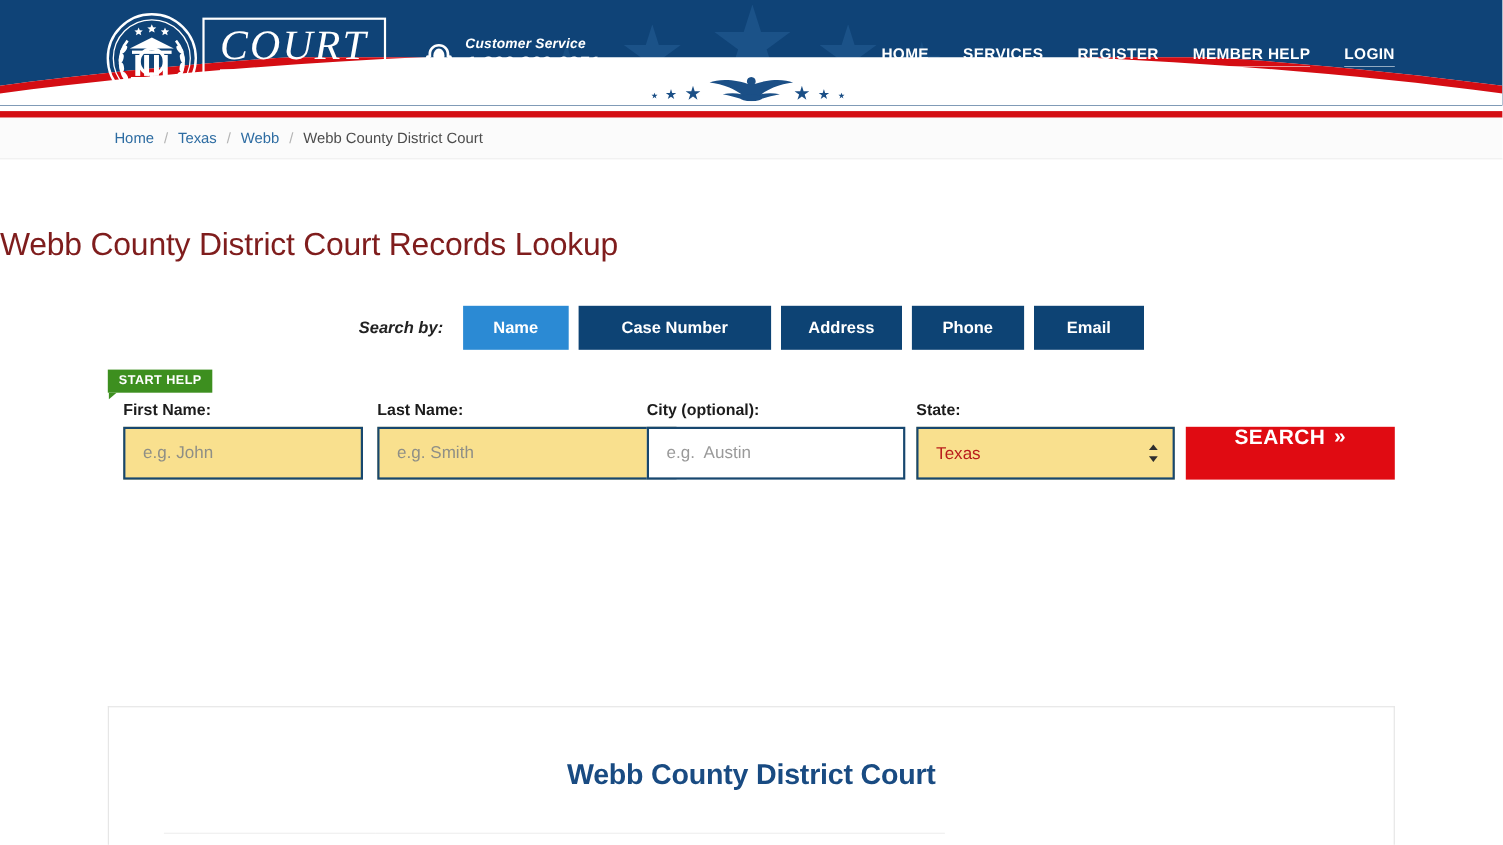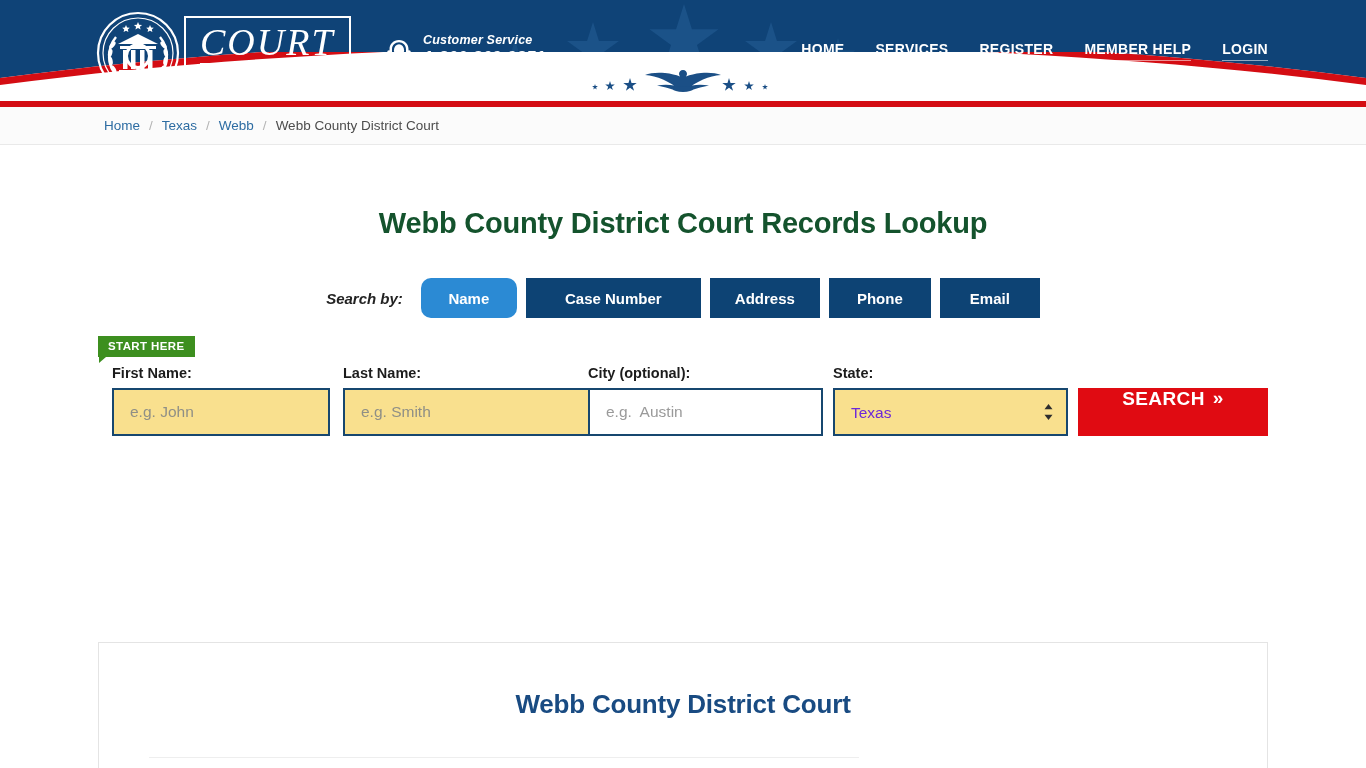--- a/index.html
+++ b/index.html
@@ -103,23 +103,23 @@
     font-size: 13.5px;
   }
   .breadcrumb a { color: #2d6ca2; text-decoration: none; }
   .bc-sep { color: #b4b4b4; margin: 0 9px; }
   .bc-current { color: #4c4c4c; }
 
   
   .main { position: relative; width: 1366px; background: #ffffff; }
 
   .page-title {
-    text-align: center;
-    color: #14532d;
-    font-size: 29px; font-weight: bold;
+    text-align: left;
+    color: #7f1d1d;
+    font-size: 29px; font-weight: normal;
     letter-spacing: -.2px;
     padding-top: 62px;
   }
 
   
   .searchby-row {
     display: flex; align-items: center; justify-content: center;
     gap: 9px; margin-top: 38px;
   }
   .searchby-label {
@@ -157,21 +157,21 @@
   .form-row { position: absolute; left: 0; top: 29px; width: 1366px; }
   .fld { position: absolute; }
   .fld-label {
     color: #1c1c1c; font-size: 14.5px; font-weight: bold;
     line-height: 16px; margin-bottom: 7px; display: block;
   }
   .fld input, .fld select {
     width: 100%; height: 48px;
     border: 2px solid #17476f;
     font-family: "Liberation Sans", sans-serif;
-    font-size: 15.5px; color: #6d28d9;
+    font-size: 15.5px; color: #b91c1c;
     padding: 0 16px;
     outline: none;
     border-radius: 0;
   }
   .fld input.yellow, .fld select.yellow { background: #f9e08e; }
   .fld input.white { background: #ffffff; }
   .fld input::placeholder { color: #8f8f86; }
   .fld input.white::placeholder { color: #9a9a9a; }
 
   .select-wrap { position: relative; }
@@ -348,30 +348,30 @@
   <span class="bc-sep">/</span>
   <span class="bc-current">Webb County District Court</span>
 </div>
 
 <div class="main">
 
   <h1 class="page-title">Webb County District Court Records Lookup</h1>
 
   <div class="searchby-row">
     <span class="searchby-label">Search by:</span>
-    <button class="tab active" style="width:80px;border-radius:10px;">Name</button>
+    <button class="tab active" style="width:80px;">Name</button>
     <button class="tab" style="width:175px;">Case Number</button>
     <button class="tab" style="width:110px;">Address</button>
     <button class="tab" style="width:102px;">Phone</button>
     <button class="tab" style="width:100px;">Email</button>
   </div>
 
   <div class="form-area">
 
-    <div class="start-here">START HERE</div>
+    <div class="start-here">START HELP</div>
 
     <div class="form-row">
 
       <div class="fld" style="left:112px; width:218px;">
         <label class="fld-label">First Name:</label>
         <input type="text" class="yellow" placeholder="e.g. John" style="">
       </div>
 
       <div class="fld" style="left:343px; width:272px;">
         <label class="fld-label">Last Name:</label>

